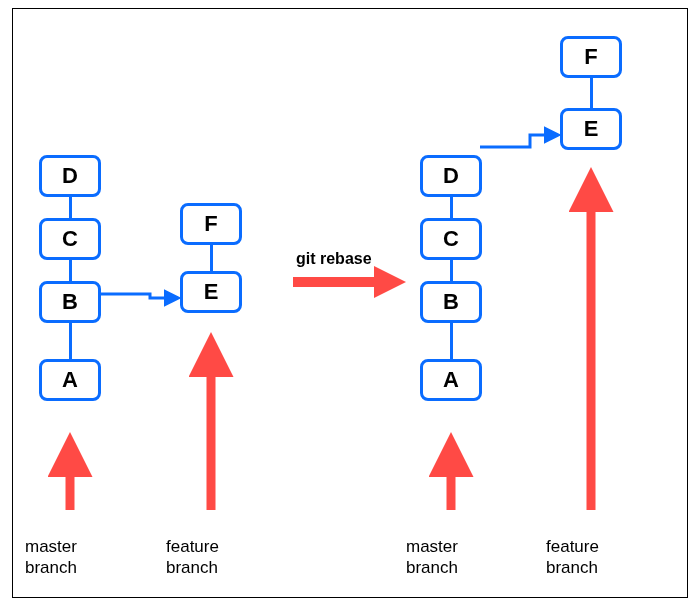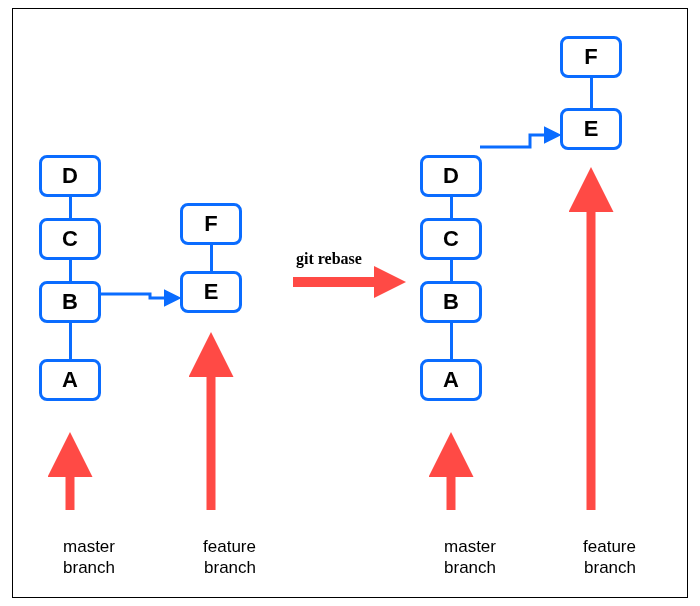--- a/index.html
+++ b/index.html
@@ -39,28 +39,28 @@
     color: #000;
   }
   .vconn {
     position: absolute;
     width: 3px;
     background: #0a6cff;
   }
   .label {
     position: absolute;
     width: 90px;
-    text-align: right;
+    text-align: left;
     font-size: 17px;
     line-height: 1.25;
     color: #000;
   }
   .oplabel {
     position: absolute;
-    font-family: Liberation Serif, serif;
+    font-family: Liberation Sans, sans-serif;
     font-size: 16px;
     font-weight: 700;
     color: #000;
   }
   svg.overlay {
     position: absolute;
     left: 0;
     top: 0;
     width: 700px;
     height: 606px;

